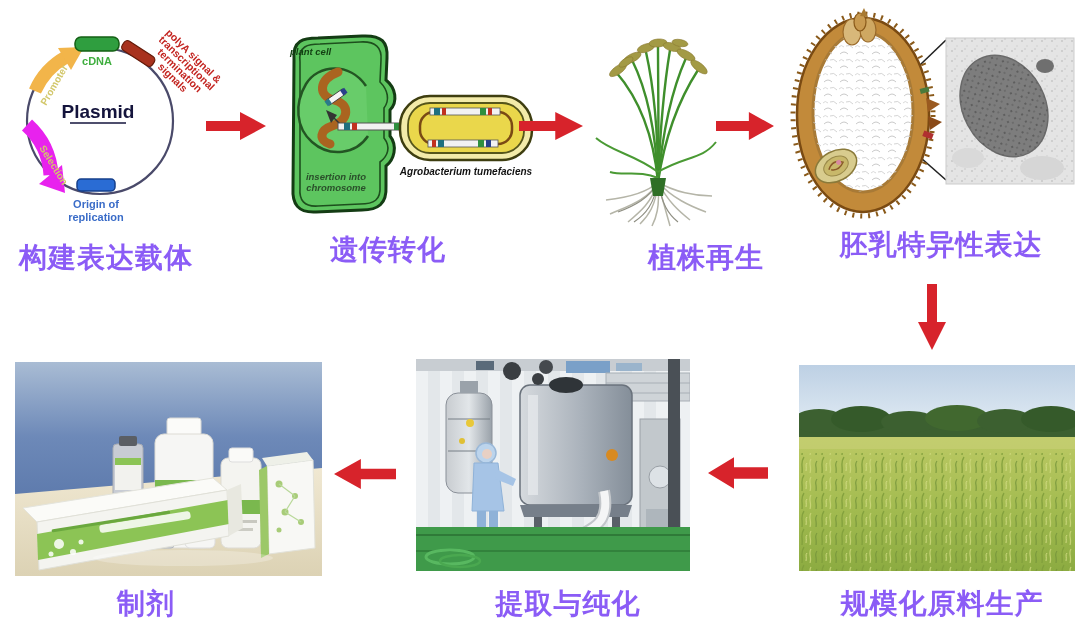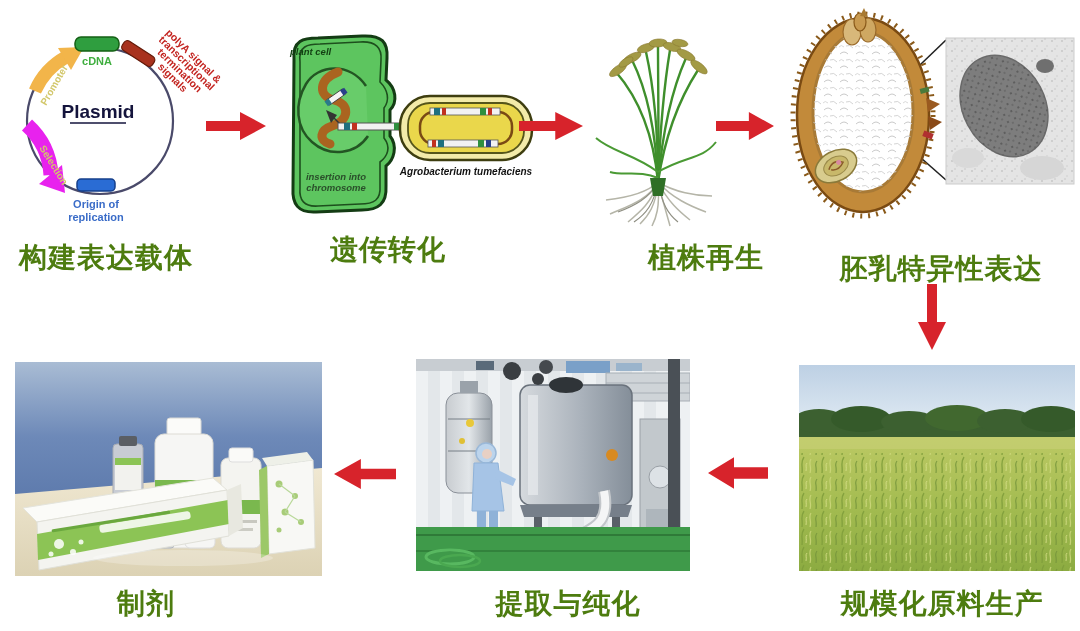--- a/index.html
+++ b/index.html
@@ -2,21 +2,21 @@
 <html><head>
 <meta charset="utf-8">
 <style>
   html,body{margin:0;padding:0;background:#ffffff;}
   #canvas{
     position:relative;width:1080px;height:631px;background:#ffffff;overflow:hidden;
     font-family:"Liberation Sans","DejaVu Sans",sans-serif;
   }
   .abs{position:absolute;}
   .caption{
-    position:absolute;text-align:center;font-weight:700;color:#4d7c0f;
+    position:absolute;text-align:center;font-weight:700;color:#8b5cf6;
     font-size:28px;letter-spacing:1px;line-height:30px;
     font-family:"Liberation Sans","DejaVu Sans",sans-serif;
   }
   .polya-block{
     position:absolute;left:152px;top:8px;width:104px;
     transform:rotate(44deg);transform-origin:0 0;
     color:#c32420;font-weight:700;font-size:10.5px;line-height:10px;text-align:center;
   }
   .polya-block div{white-space:nowrap;}
   svg{display:block;}
@@ -244,21 +244,21 @@
         <ellipse cx="214" cy="98" rx="41" ry="53" transform="rotate(-28 214 98)" fill="#7d7d7d" stroke="#6a6a6a" stroke-width="1.5"></ellipse>
         <ellipse cx="214" cy="98" rx="41" ry="53" transform="rotate(-28 214 98)" fill="url(#emdk)"></ellipse>
         <ellipse cx="255" cy="58" rx="9" ry="7" fill="#6f6f6f"></ellipse>
       </g>
     </svg>
   </div>
 
   <div class="caption" style="left:0px;top:243px;width:212px;">构建表达载体</div>
   <div class="caption" style="left:286px;top:235px;width:204px;">遗传转化</div>
   <div class="caption" style="left:560px;top:243px;width:204px;text-align:right;">植株再生</div>
-  <div class="caption" style="left:828px;top:254px;width:226px;">胚乳特异性表达</div>
+  <div class="caption" style="left:828px;top:230px;width:226px;">胚乳特异性表达</div>
 
   <div class="abs" style="left:917px;top:284px;">
     <svg width="30" height="66" viewBox="0 0 30 66">
       <polygon points="10,0 20,0 20,38 29,38 15,66 1,38 10,38" fill="#d7232b"></polygon>
     </svg>
   </div>
 
   <div class="abs" style="left:799px;top:365px;width:276px;height:206px;">
     <svg width="276" height="206" viewBox="0 0 276 206">
       <defs>

